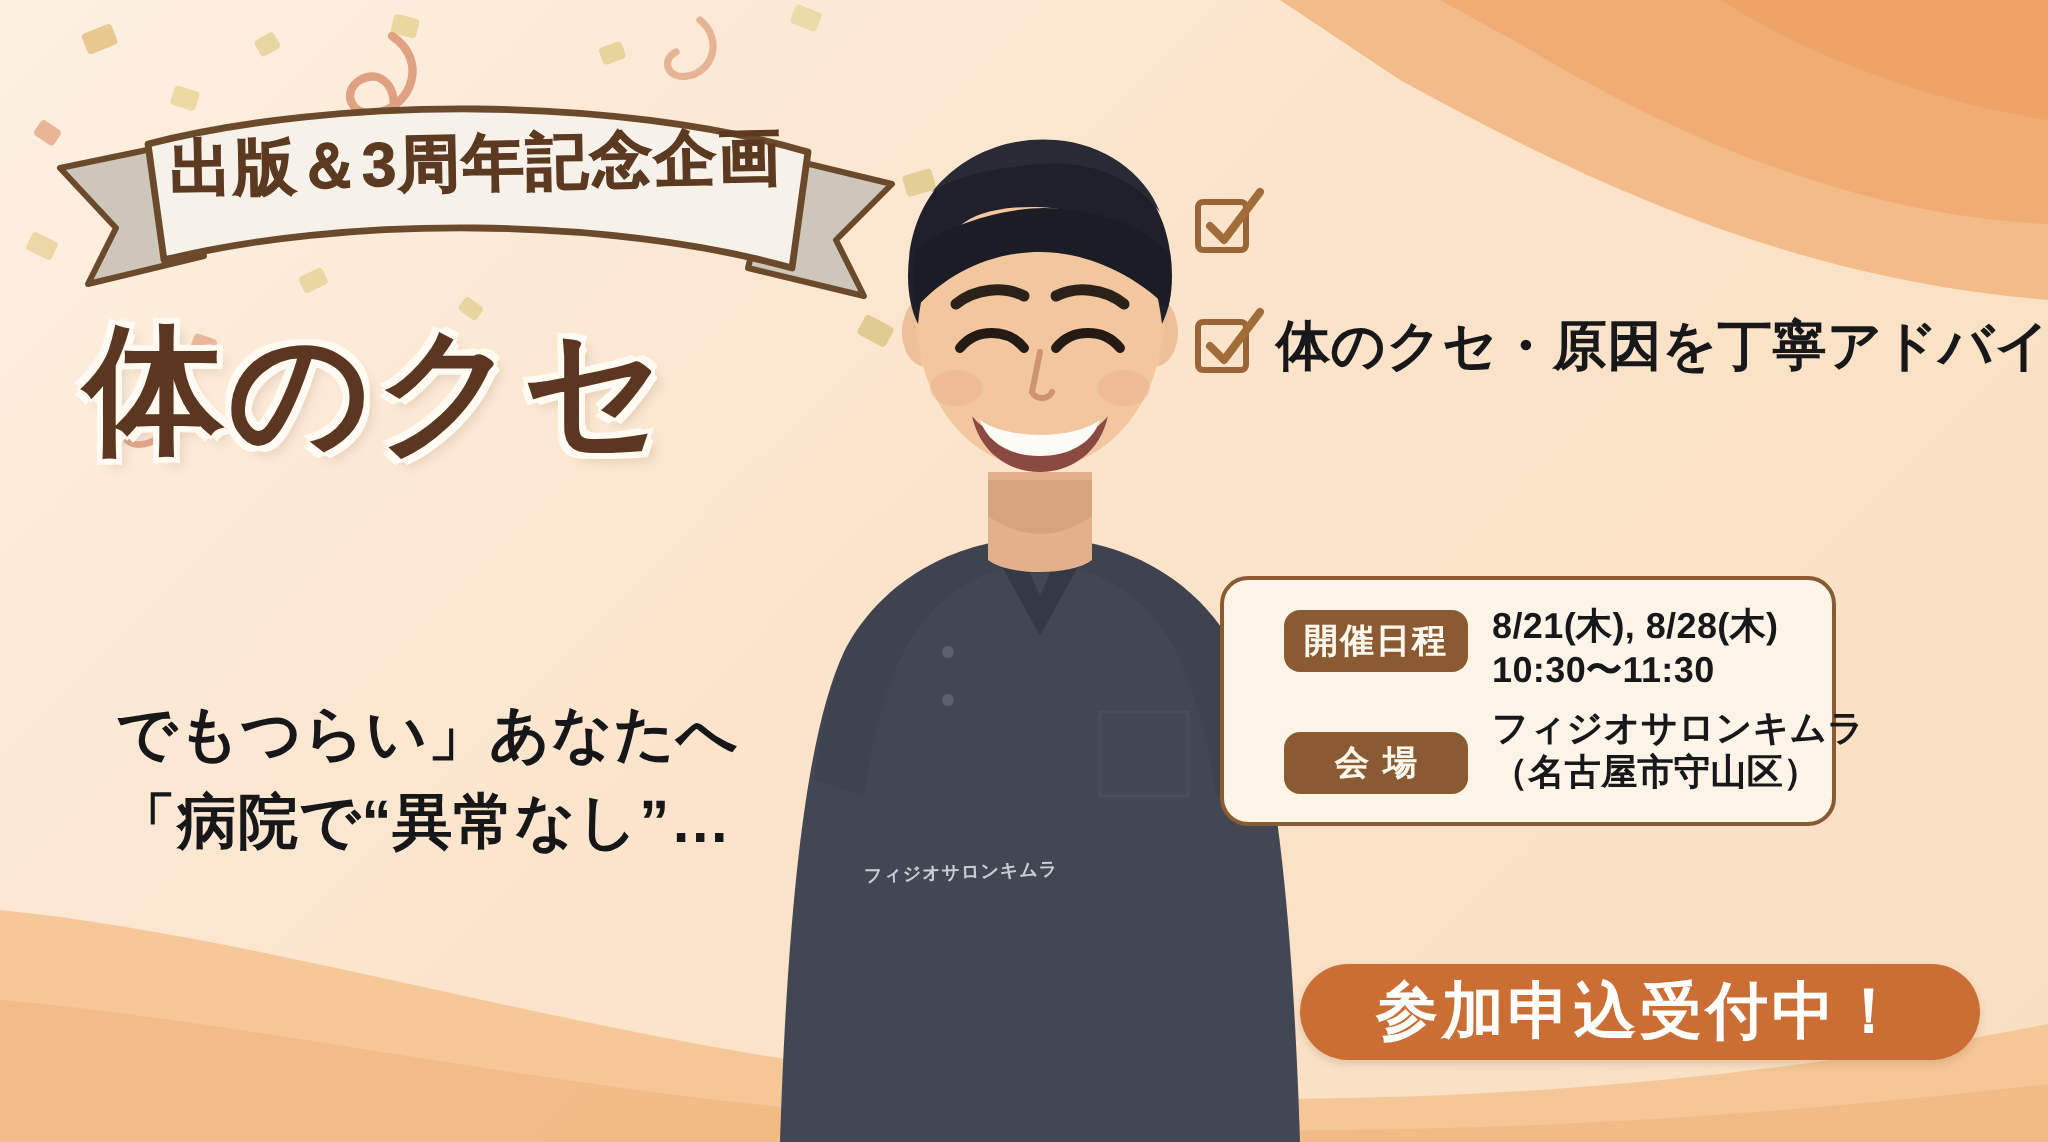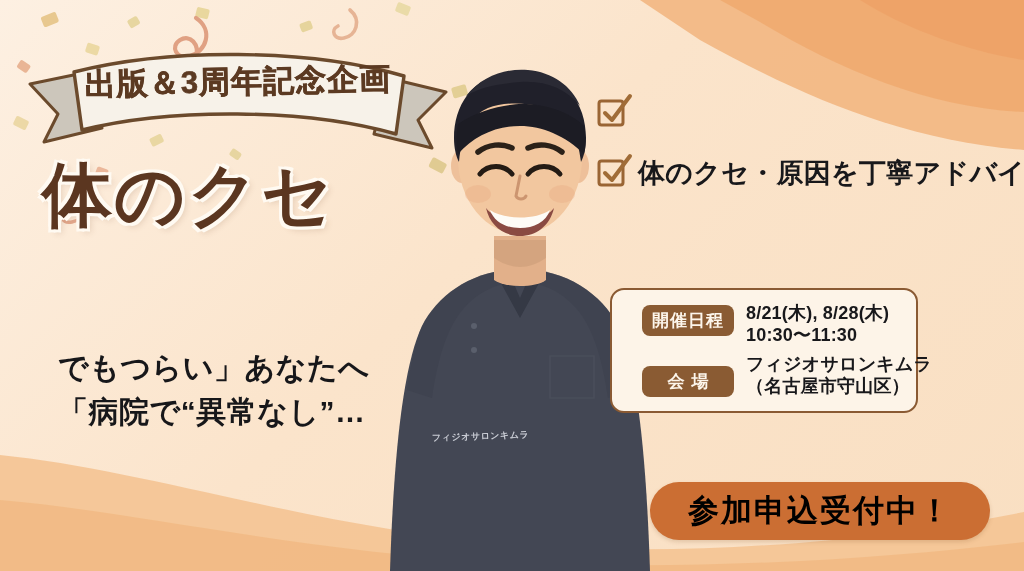--- a/index.html
+++ b/index.html
@@ -179,25 +179,25 @@
     letter-spacing: 0.2px;
   }
   .info-value span { display: block; white-space: nowrap; }
 
   
   .cta {
     position: absolute;
     left: 650px;
     top: 482px;
     width: 340px;
-    height: 58px;
+    height: 48px;
     border: none;
     border-radius: 29px;
     background: #cb6e33;
-    color: #000000;
+    color: #ffffff;
     font-family: inherit;
     font-size: 31px;
     font-weight: bold;
     letter-spacing: 2px;
     cursor: pointer;
     box-shadow: 0 2px 4px rgba(130,80,40,0.20);
   }
 </style>
 </head>
 <body>

